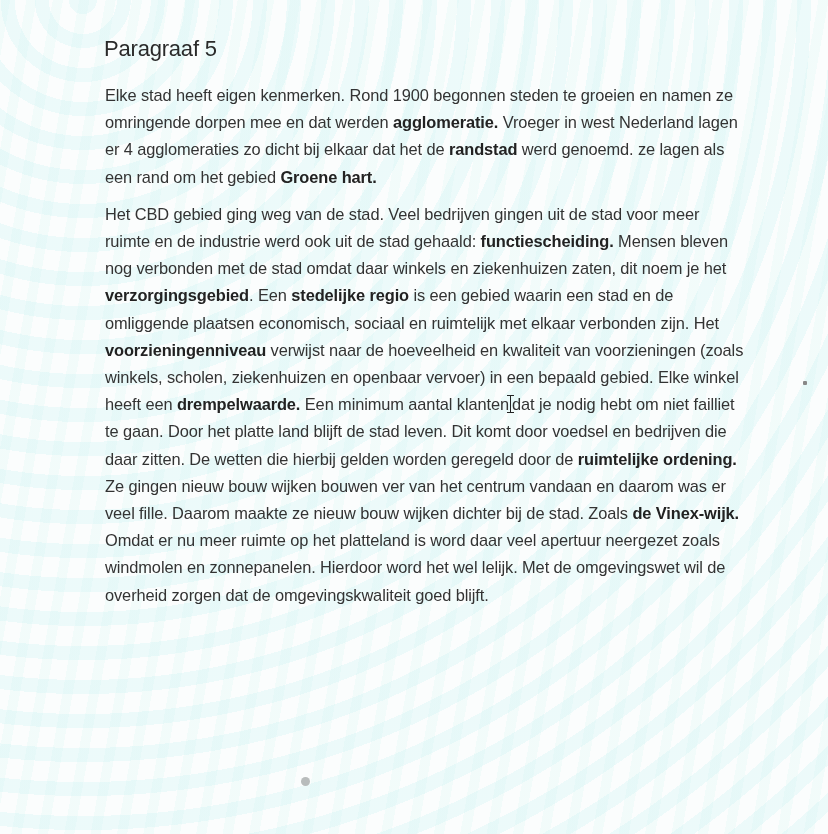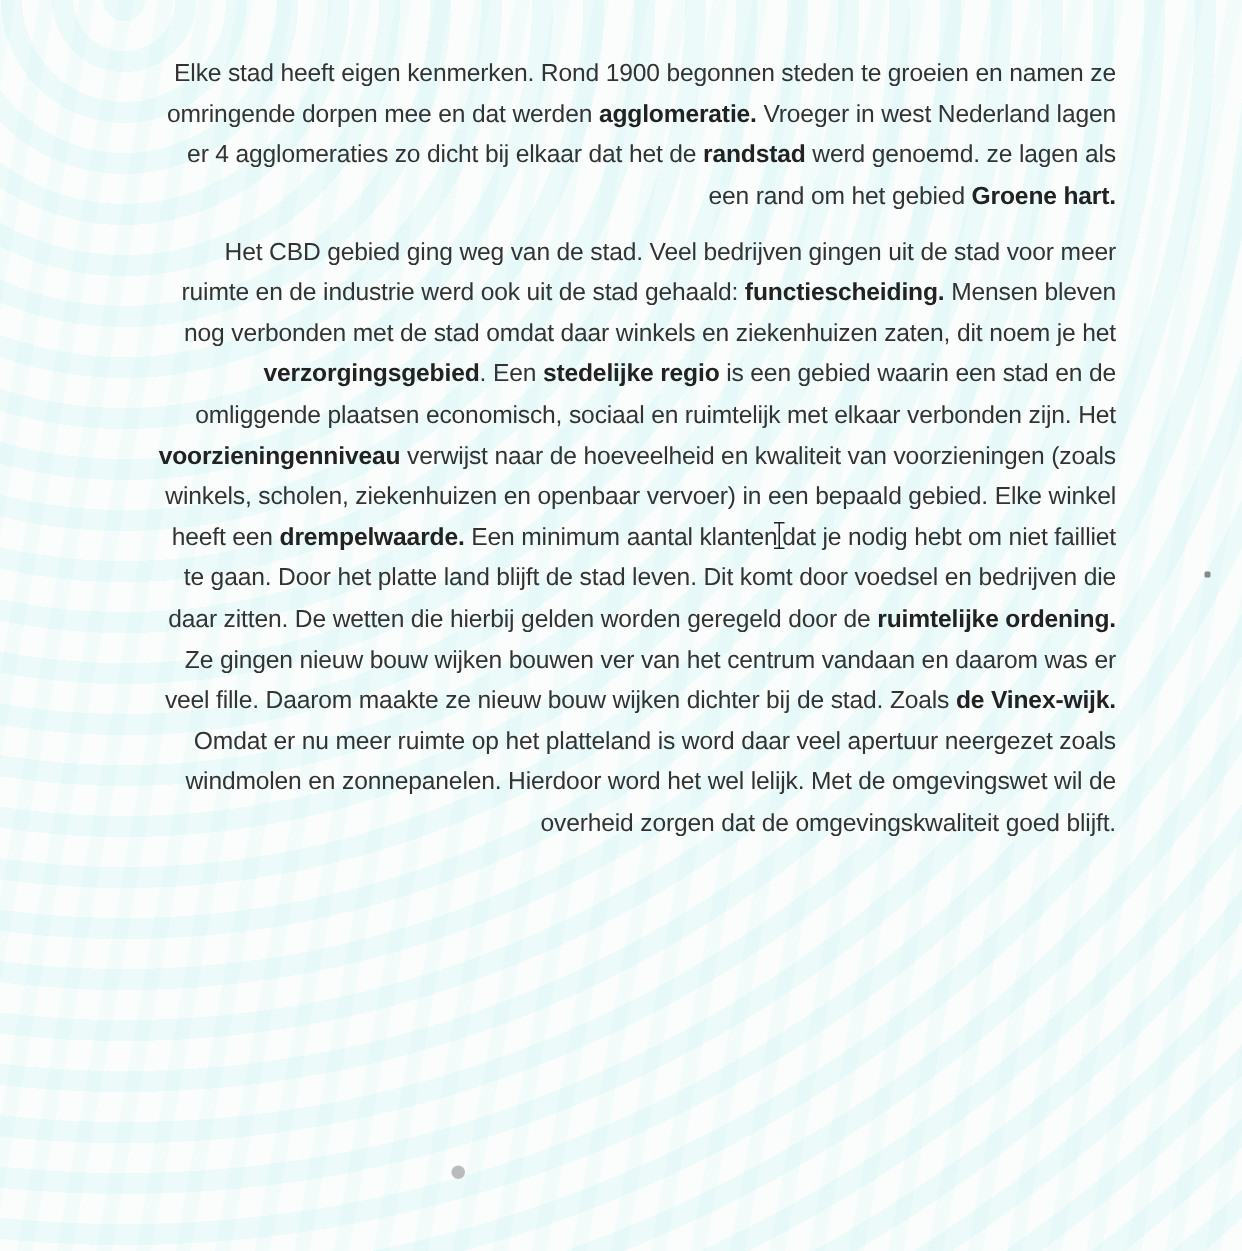--- a/index.html
+++ b/index.html
@@ -19,21 +19,20 @@
   .page {
     position: absolute; left: 104px; top: 36px; width: 640px;
   }
   .title {
     font-size: 22px; color: #2a2a2a; margin: 0 0 20px 0; font-weight: normal;
     letter-spacing: -0.2px;
   }
   .para {
     font-size: 16.4px; line-height: 27.2px; margin: 0 0 10px 1px; color: #333;
     letter-spacing: -0.1px;
-    text-align: right;
   }
   .para b { color: #222; font-weight: bold; }
   .dot-bottom {
     position: absolute; left: 301px; top: 777px; width: 9px; height: 9px;
     border-radius: 50%; background: #b8bcbc;
   }
   .dot-right {
     position: absolute; left: 803px; top: 381px; width: 4px; height: 4px;
     background: #888; border-radius: 1px;
   }
@@ -46,20 +45,21 @@
   }
   .ibeam::before { top: 0; }
   .ibeam::after { bottom: 0; }
 </style>
 </head>
 <body>
 
 <div class="moire"></div>
 
 <div class="page">
+  <h1 class="title">Paragraaf 5</h1>
 
   <p class="para"><span>Elke stad heeft eigen kenmerken. Rond 1900 begonnen steden te groeien en namen ze omringende dorpen mee en dat werden </span><b>agglomeratie.</b><span> Vroeger in west Nederland lagen er 4 agglomeraties zo dicht bij elkaar dat het de </span><b>randstad</b><span> werd genoemd. ze lagen als een rand om het gebied </span><b>Groene hart.</b></p>
 
   <p class="para"><span>Het CBD gebied ging weg van de stad. Veel bedrijven gingen uit de stad voor meer ruimte en de industrie werd ook uit de stad gehaald: </span><b>functiescheiding.</b><span> Mensen bleven nog verbonden met de stad omdat daar winkels en ziekenhuizen zaten, dit noem je het </span><b>verzorgingsgebied</b><span>. Een </span><b>stedelijke regio</b><span> is een gebied waarin een stad en de omliggende plaatsen economisch, sociaal en ruimtelijk met elkaar verbonden zijn. Het </span><b>voorzieningenniveau</b><span> verwijst naar de hoeveelheid en kwaliteit van voorzieningen (zoals winkels, scholen, ziekenhuizen en openbaar vervoer) in een bepaald gebied. Elke winkel heeft een </span><b>drempelwaarde.</b><span> Een minimum aantal klanten</span><span class="ibeam"></span><span>dat je nodig hebt om niet failliet te gaan. Door het platte land blijft de stad leven. Dit komt door voedsel en bedrijven die daar zitten. De wetten die hierbij gelden worden geregeld door de </span><b>ruimtelijke ordening.</b><span> Ze gingen nieuw bouw wijken bouwen ver van het centrum vandaan en daarom was er veel fille. Daarom maakte ze nieuw bouw wijken dichter bij de stad. Zoals </span><b>de Vinex-wijk.</b><span> Omdat er nu meer ruimte op het platteland is word daar veel apertuur neergezet zoals windmolen en zonnepanelen. Hierdoor word het wel lelijk. Met de omgevingswet wil de overheid zorgen dat de omgevingskwaliteit goed blijft.</span></p>
 </div>
 
 <div class="dot-bottom"></div>
 <div class="dot-right"></div>
 
 </body></html>

